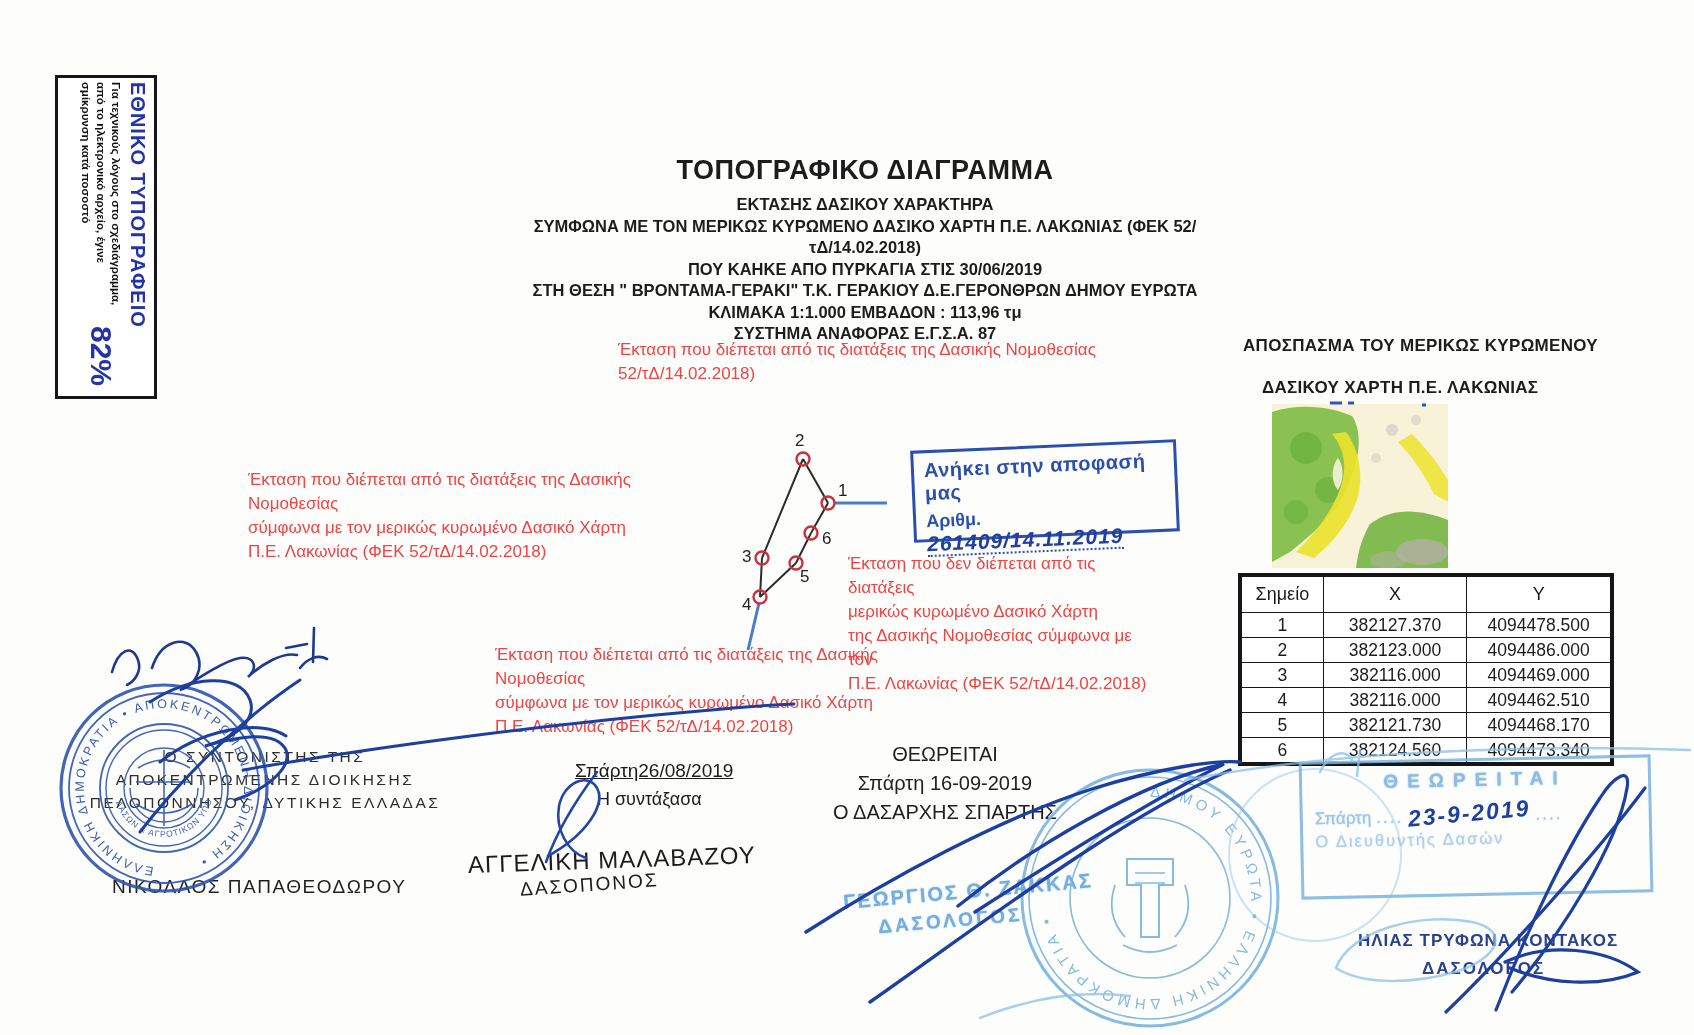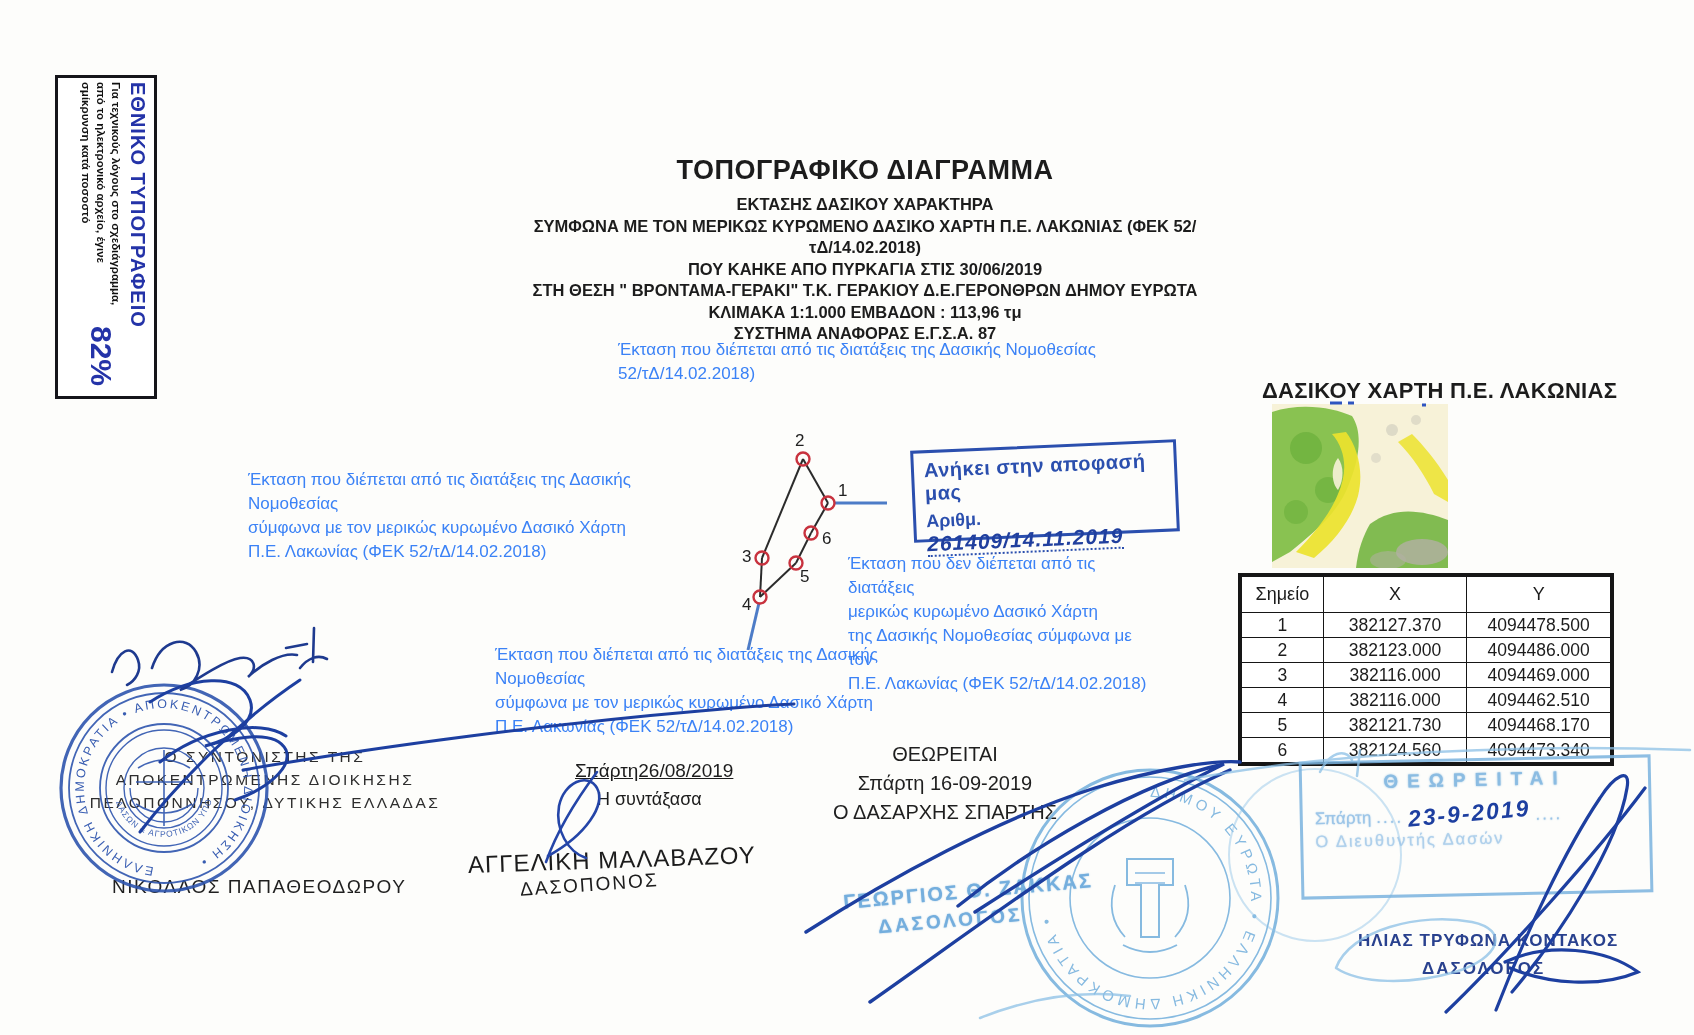--- a/index.html
+++ b/index.html
@@ -12,34 +12,34 @@
         transform:rotate(90deg) translateY(-93px);transform-origin:top left;padding:2px 4px;box-sizing:border-box;}
   .pb-title{color:#2433a8;font-weight:bold;font-size:20px;letter-spacing:1px;white-space:nowrap;}
   .pb-row{display:flex;align-items:center;margin-top:3px;}
   .pb-note{width:224px;font-size:11.5px;font-weight:bold;line-height:1.3;color:#111;}
   .pb-pct{flex:1;text-align:right;color:#2433a8;font-weight:bold;font-size:30px;}
   
   #title-block{left:520px;top:155px;width:690px;text-align:center;}
   #title-block .main{font-size:27px;font-weight:bold;letter-spacing:.5px;margin-bottom:8px;text-align:center;}
   #title-block .sub{font-size:16.5px;font-weight:bold;line-height:21.5px;}
   
-  .annot{font-size:17px;color:#3b82f6;line-height:24px;}
+  .annot{font-size:17px;color:#ef4444;line-height:24px;}
   #annot-top{left:618px;top:338px;width:480px;}
   #annot-left{left:248px;top:468px;width:460px;}
   #annot-right{left:848px;top:552px;width:310px;}
   #annot-bottom{left:495px;top:643px;width:470px;}
   
   #approval-stamp{left:912px;top:445px;width:240px;height:74px;border:3px solid #2b4fae;
       transform:rotate(-2.5deg);padding:6px 10px;color:#2b4fae;background:rgba(255,255,255,.2);}
   #approval-stamp .l1{font-size:20px;font-weight:bold;letter-spacing:.5px;}
   #approval-stamp .l2{font-size:18px;font-weight:bold;margin-top:6px;}
   #approval-stamp .hand{font-style:italic;font-size:21px;color:#203f9e;border-bottom:2px dotted #2b4fae;letter-spacing:1px;}
   
   #excerpt-h1{left:1243px;top:336px;font-size:17px;font-weight:bold;letter-spacing:.3px;}
-  #excerpt-h2{left:1262px;top:378px;font-size:22px;font-weight:bold;letter-spacing:.3px;}
+  #excerpt-h2{left:1262px;top:378px;font-size:17px;font-weight:bold;letter-spacing:.3px;}
   #coords-wrap{left:1238px;top:573px;width:370px;border:3px solid #161616;background:#fff;}
   #coords{width:100%;border-collapse:collapse;font-size:17.5px;}
   #coords th{font-weight:normal;font-size:18px;height:33px;border:1.6px solid #161616;margin-top:16px;}
   #coords td{height:22px;text-align:center;border:1.6px solid #161616;}
   #coords col.c0{width:82px;} #coords col.c1{width:144px;} #coords col.c2{width:144px;}
   
   #coordinator-block{left:85px;top:745px;width:360px;text-align:center;font-size:15.5px;
       letter-spacing:2.5px;line-height:23px;color:#2e2e2e;font-weight:500;}
   #coordinator-name{left:112px;top:876px;font-size:19px;letter-spacing:1.5px;color:#1f1f1f;}
   #author-date{left:575px;top:760px;font-size:19px;text-decoration:underline;}
@@ -145,20 +145,21 @@
   </svg>
 
   <div class="abs" id="approval-stamp">
     <div class="l1">Ανήκει στην αποφασή μας</div>
     <div class="l2">
       <span>Αριθμ.</span>
       <span class="hand">261409/14.11.2019</span>
     </div>
   </div>
 
+  <div class="abs" id="excerpt-h1">ΑΠΟΣΠΑΣΜΑ ΤΟΥ ΜΕΡΙΚΩΣ ΚΥΡΩΜΕΝΟΥ</div>
   <div class="abs" id="excerpt-h2">ΔΑΣΙΚΟΥ ΧΑΡΤΗ Π.Ε. ΛΑΚΩΝΙΑΣ</div>
 
   <svg class="abs noptr" style="left:1272px;top:400px;" width="176" height="168" viewBox="0 0 176 168">
     <rect x="0" y="4" width="176" height="164" fill="#f7f2d8"></rect>
     <path d="M0 12 C 30 2 62 8 80 16 C 92 34 86 62 77 84 C 66 114 40 134 18 152 L 0 162 Z" fill="#7cbd42" opacity="0.9"></path>
     <circle cx="34" cy="48" r="16" fill="#5da832" opacity="0.5"></circle>
     <circle cx="56" cy="90" r="13" fill="#5da832" opacity="0.45"></circle>
     <circle cx="24" cy="112" r="12" fill="#5da832" opacity="0.4"></circle>
     <path d="M 98 124 C 122 106 150 110 176 120 L 176 168 L 84 168 C 86 150 91 136 98 124 Z" fill="#6cb23a" opacity="0.85"></path>
     <path d="M 60 34 C 74 50 76 72 66 94 C 58 114 42 134 24 152 L 42 158 C 64 140 80 118 86 96 C 92 72 86 48 74 32 Z" fill="#ece32e" opacity="0.92"></path>

